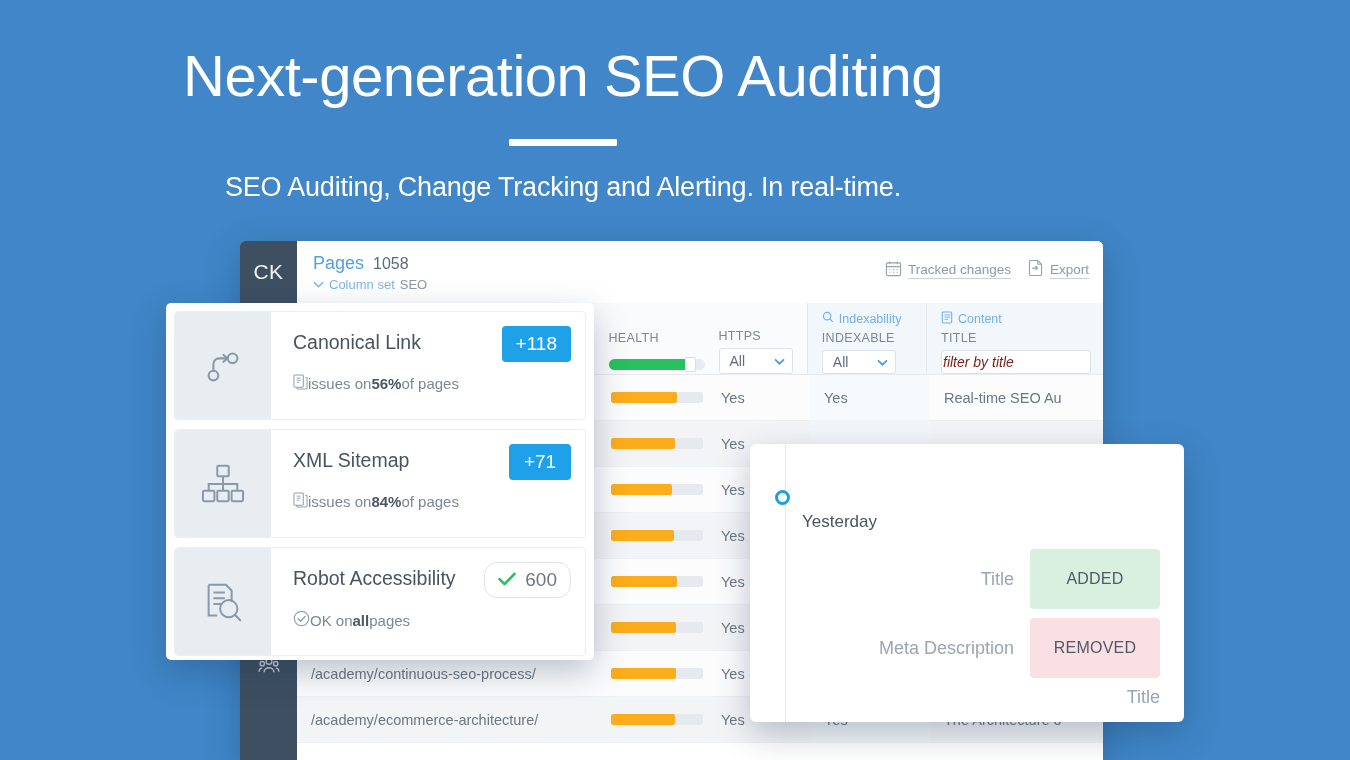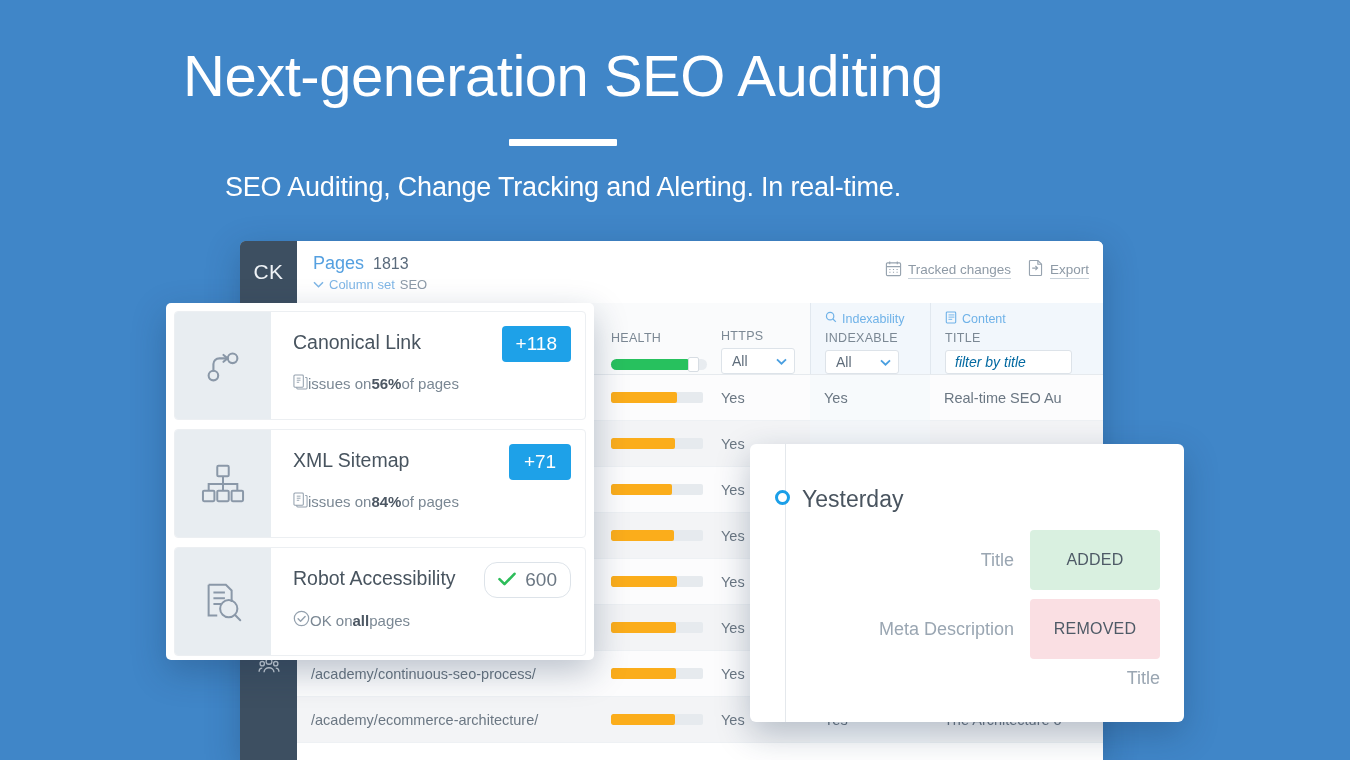--- a/index.html
+++ b/index.html
@@ -121,24 +121,24 @@
 
   .select-box {
     width: 74px; height: 29px;
     background: #fff; border: 1px solid #dde3e9; border-radius: 3px;
     display: flex; align-items: center; justify-content: space-between;
     padding: 0 7px 0 10px;
     font-size: 14px; color: #5f6d7b;
   }
   .select-box .sel-chev { color: #4a9fe0; font-size: 12px; }
   .filter-input {
-    width: 127px; height: 29px;
+    width: 150px; height: 29px;
     background: #fff; border: 1px solid #dde3e9; border-radius: 3px;
-    padding: 0 9px;
-    font-size: 14px; color: #0369a1; font-style: italic;
+    padding: 0 1px;
+    font-size: 14px; color: #7f1d1d; font-style: italic;
     display: flex; align-items: center;
   }
   .health-slider {
     width: 96px; height: 11px; background: #e8ecf0; border-radius: 6px;
     position: relative; margin-top: 9px;
   }
   .health-slider .fill {
     position: absolute; left: 0; top: 0; height: 11px; width: 84%;
     background: #27c15e; border-radius: 6px;
   }
@@ -217,21 +217,21 @@
   .cc-line {
     position: absolute; left: 35px; top: 0; bottom: 0; width: 1px; background: #e4e8ec;
   }
   .cc-body { flex: 1; padding: 42px 24px 0 16px; }
   .cc-head { display: flex; align-items: center; gap: 0; position: relative; }
   .cc-dot {
     position: absolute; left: -27px; top: 4px;
     width: 15px; height: 15px; border-radius: 50%;
     border: 3.5px solid #1b9fe8; background: #fff;
   }
-  .cc-title { font-size: 23px; color: #49545f; }
+  .cc-title { font-size: 17px; color: #49545f; margin-top: 26px; }
   .cc-rows { margin-top: 17px; }
   .cc-row {
     display: flex; align-items: center; justify-content: flex-end;
     gap: 16px; margin-bottom: 9px;
   }
   .cc-label { font-size: 18px; color: #9aa6b2; text-align: right; }
   .cc-pill {
     width: 130px; text-align: center;
     font-size: 16px; color: #4e5a66;
     padding: 21px 0; border-radius: 4px; letter-spacing: .2px;
@@ -268,21 +268,21 @@
       </span>
     </div>
   </div>
 
   <div class="app-main">
 
     <div class="app-header">
       <div class="hdr-left">
         <div class="hdr-row1">
           <span class="hdr-pages">Pages</span>
-          <span class="hdr-count">1813</span>
+          <span class="hdr-count">1058</span>
         </div>
         <div class="hdr-row2">
           <span class="chev">
             <svg width="11" height="7" viewBox="0 0 11 7" fill="none" stroke="#7fb6e6" stroke-width="1.6">
                 <path d="M1 1.3L5.5 5.7 10 1.3"></path>
               </svg>
           </span>
           <span class="hdr-colset">Column set</span>
           <span class="hdr-colval">SEO</span>
         </div>

